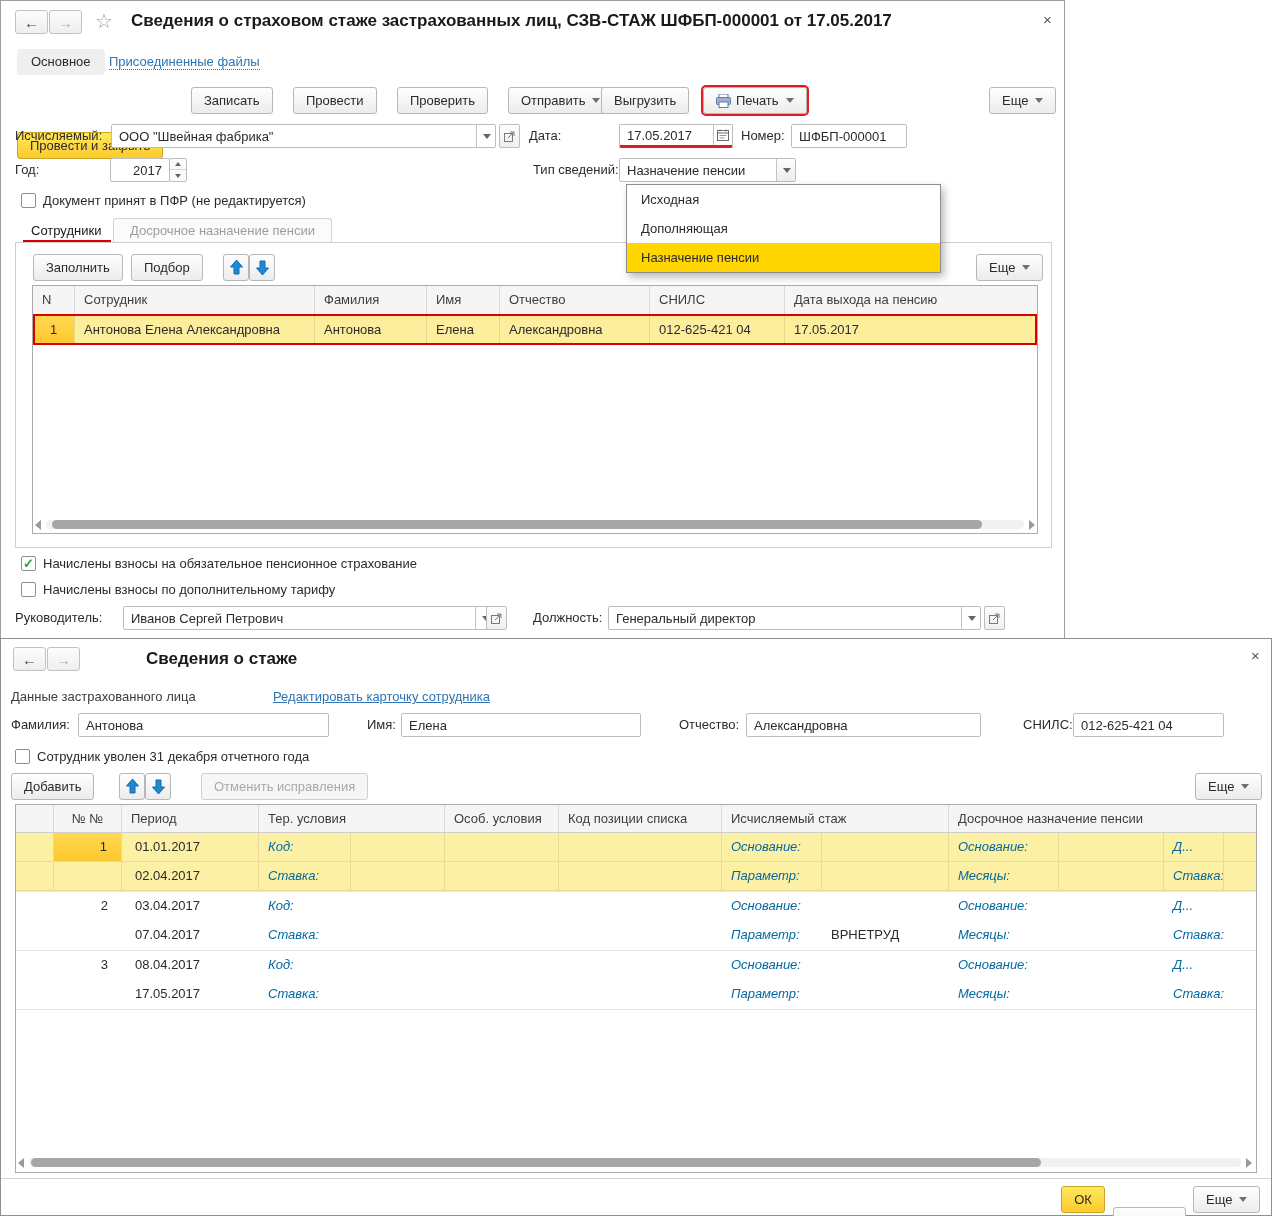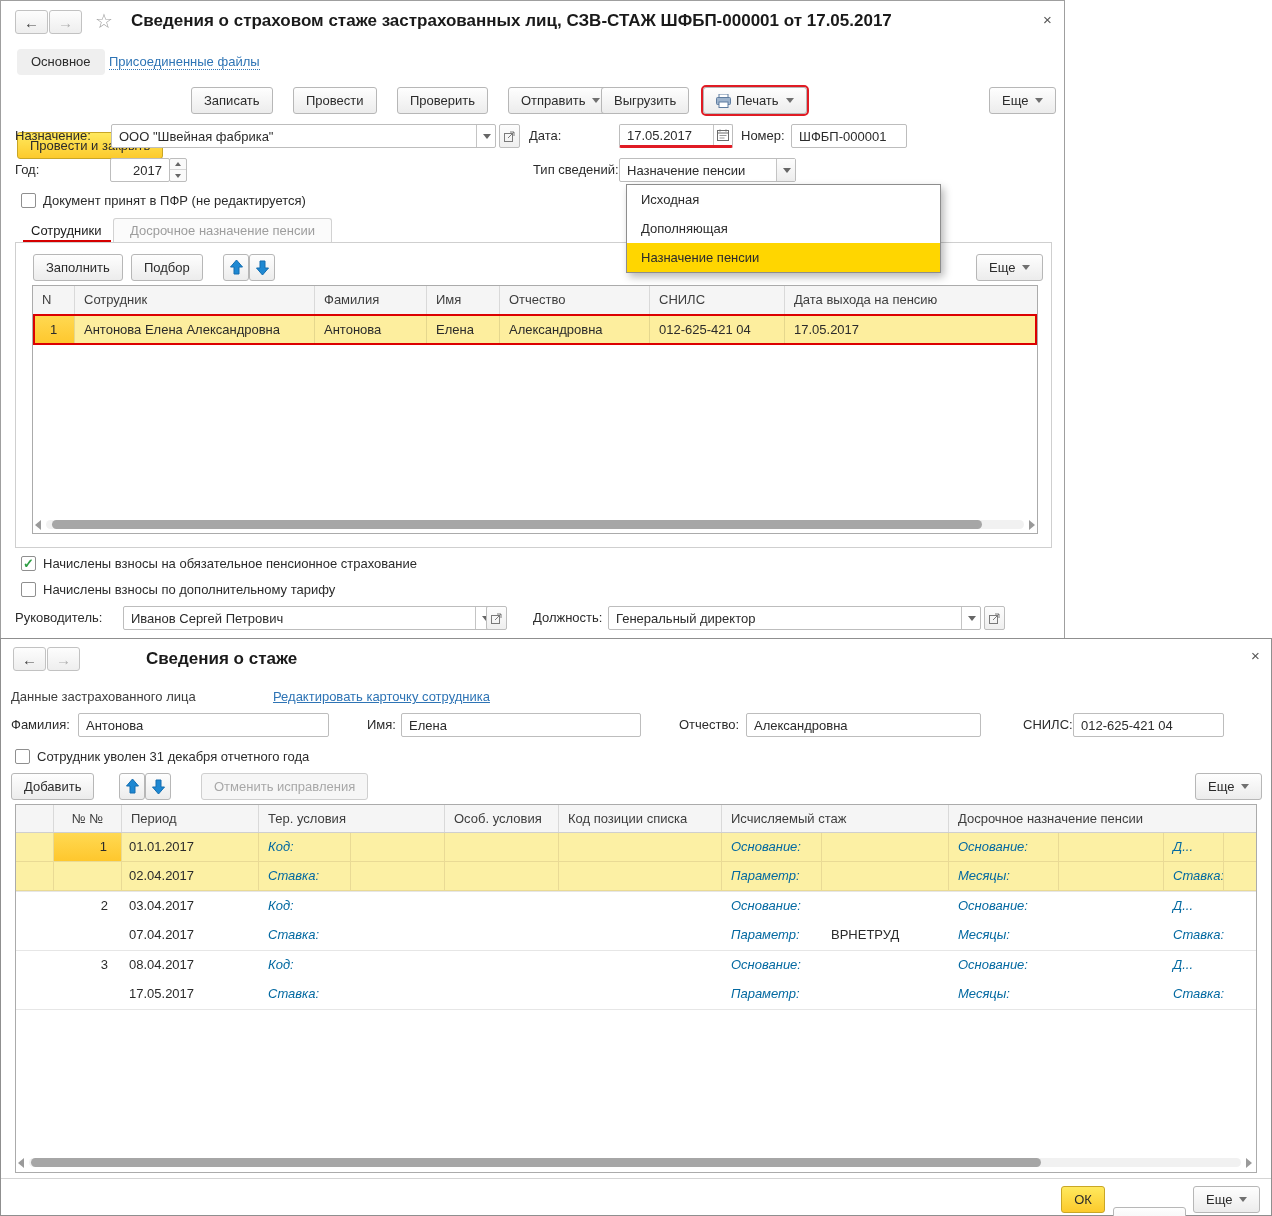--- a/index.html
+++ b/index.html
@@ -84,21 +84,21 @@
   
   #w2 { left:0; top:638px; width:1272px; height:578px; border-color:#8f8f8f; }
   .pt { position:absolute; left:14px; top:165px; width:1242px; height:369px; border:1px solid #ababab; background:#fff; }
   .pt-hrow { display:flex; height:28px; background:#f5f5f5; border-bottom:1px solid #cfcfcf; color:#3d3d3d; }
   .pt-hcell { border-right:1px solid #d9d9d9; line-height:27px; padding:0 9px; white-space:nowrap; overflow:hidden; flex-shrink:0; }
   .pt-row { border-bottom:1px solid #e6e6e6; }
   .pt-line { display:flex; height:29px; }
   .pt-cell { height:29px; line-height:28px; padding:0 9px; white-space:nowrap; overflow:hidden; flex-shrink:0; }
   .pt-lab { font-style:italic; color:#0369a1; }
   .pt-num { text-align:right; padding-right:14px; }
-  .pt-date { padding-left:7px; }
+  .pt-date { padding-left:13px; }
   .sel .pt-cell { background:#fcf0a4; border-right:1px solid #e9da95; border-bottom:1px solid #e9da95; }
   .sel .pt-num-cell { background:linear-gradient(#ffd952,#fec72d); }
   .w-sel{width:38px;} .w-num{width:68px;} .w-per{width:137px;}
   .w-terl{width:92px;} .w-terv{width:94px;} .w-osob{width:114px;} .w-kod{width:163px;}
   .w-ischl{width:100px;} .w-ischv{width:127px;} .w-dosrl{width:110px;} .w-dosrv{width:105px;}
   .w-dl{width:60px;} .w-end{width:32px;}
   .wh-ter{width:186px;} .wh-isch{width:227px;} .wh-dosr{width:307px;}
 
   svg { display:block; }
 </style>
@@ -146,21 +146,21 @@
       <rect x="3" y="8" width="9" height="5.5" fill="#ffffff" stroke="#5f7da0"></rect>
     </svg>
     <span>Печать</span>
       <span class="chev"></span>
   </div>
   <div class="btn" style="left:988px; top:86px;">
       <span>Еще</span>
       <span class="chev"></span>
     </div>
 
-  <div class="lbl" style="left:14px; top:123px;">Назначение:</div>
+  <div class="lbl" style="left:14px; top:123px;">Исчисляемый:</div>
   <div class="field" style="left:110px; top:123px; width:385px;">
     <span class="txt">ООО "Швейная фабрика"</span>
     <span class="combo-arrow">
         <span class="chev" style="border-top-color:#666;"></span>
       </span>
   </div>
   <div class="open-btn" style="left:498px; top:123px;">
     <svg width="11" height="11" viewBox="0 0 11 11">
       <rect x="0.5" y="2.5" width="8" height="8" fill="none" stroke="#7a7a7a"></rect>
       <path d="M4 7 L10 1 M6 1 h4 v4" fill="none" stroke="#7a7a7a"></path>

